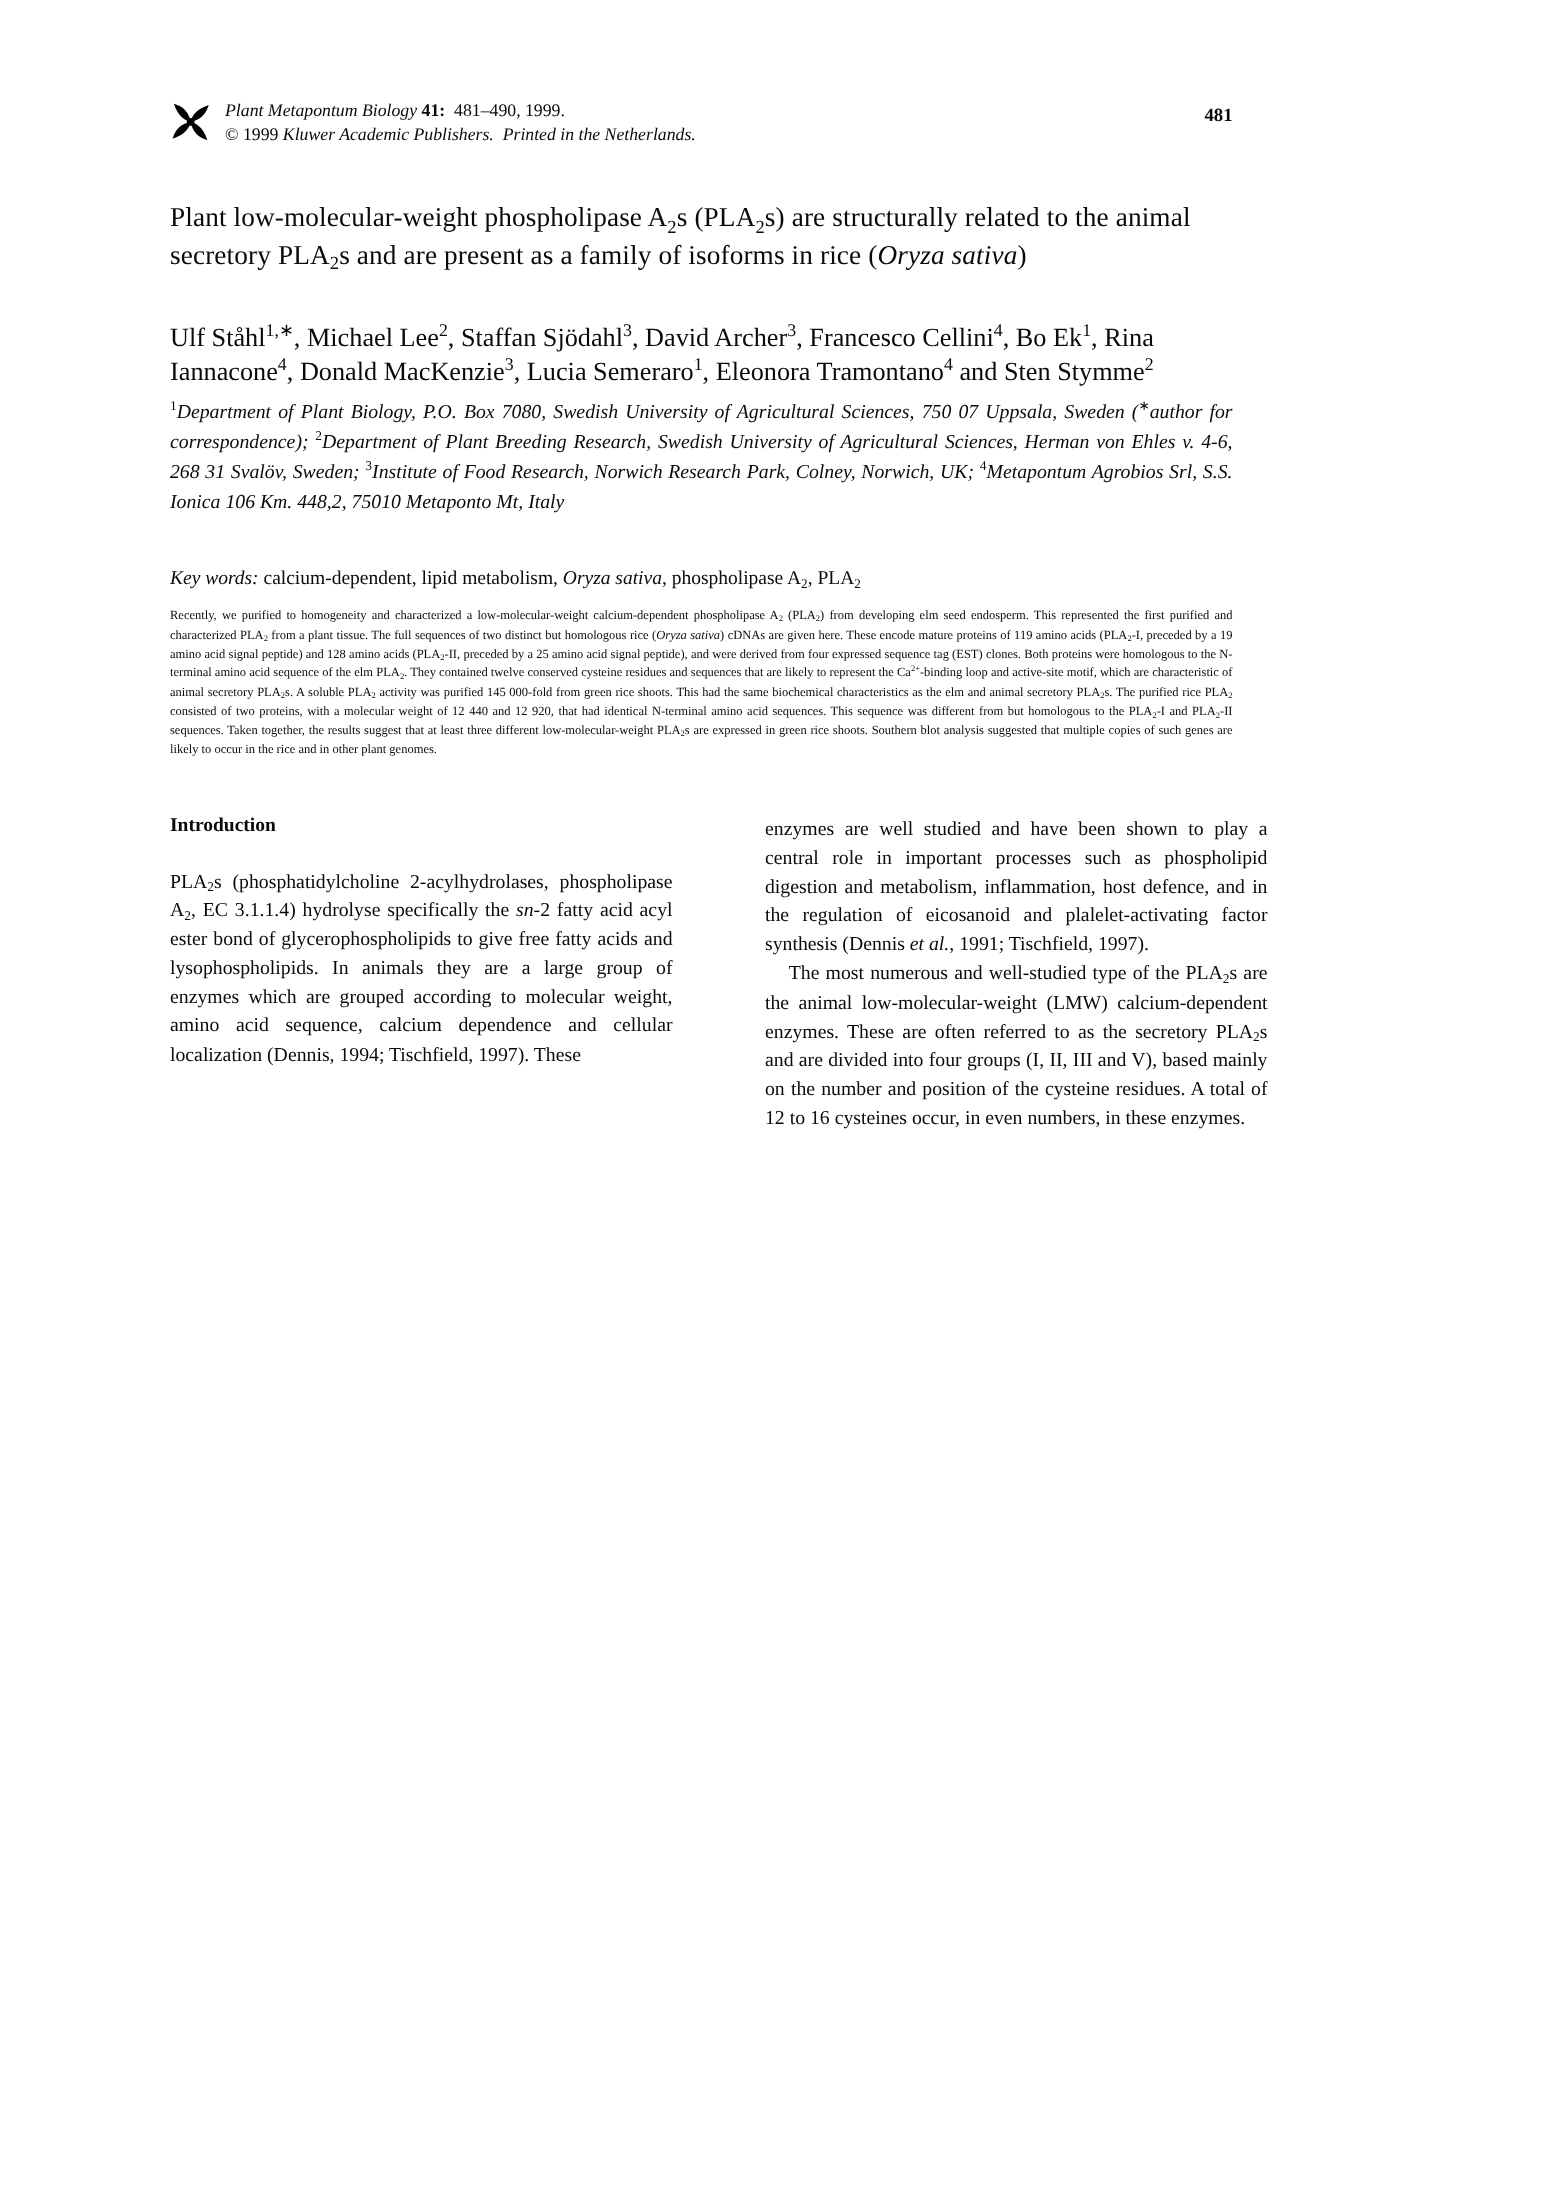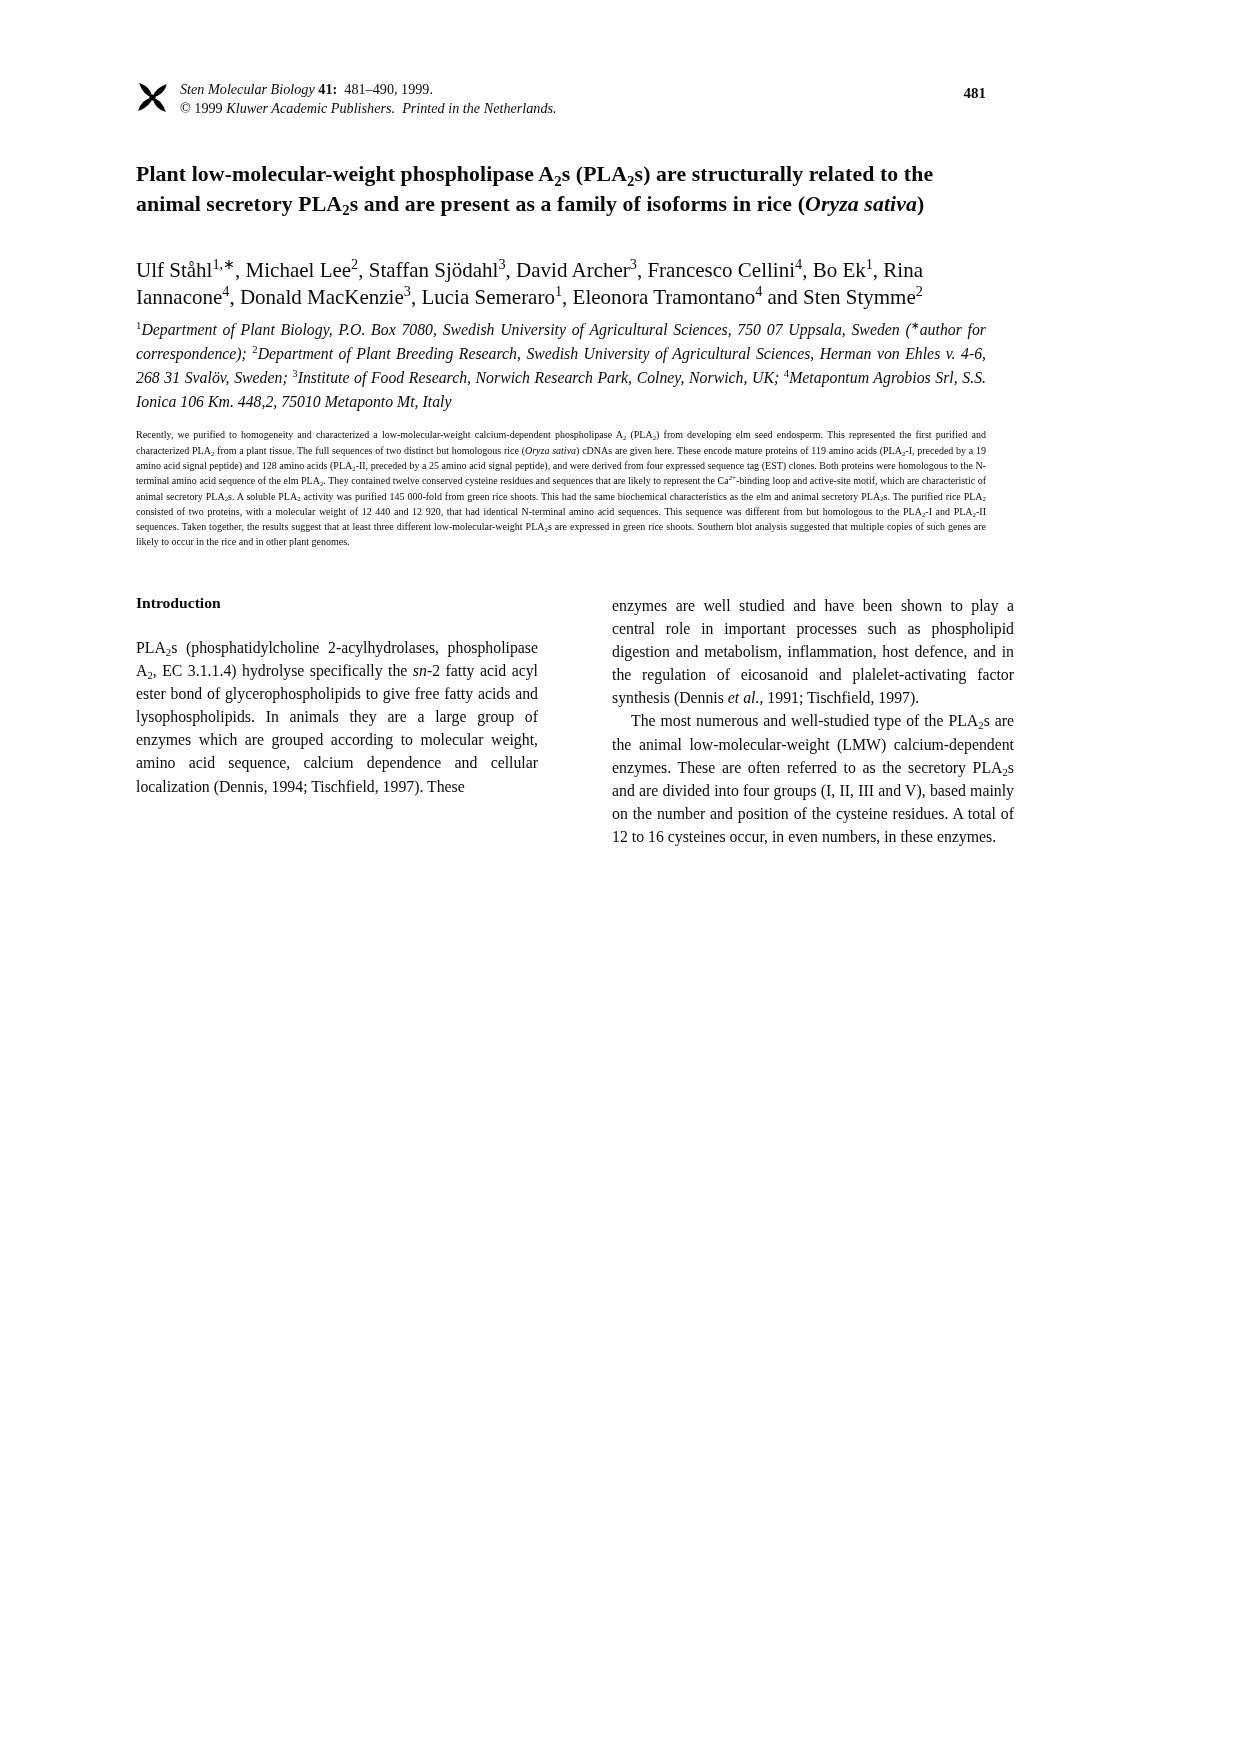--- a/index.html
+++ b/index.html
@@ -12,21 +12,21 @@
   .content { position:absolute; left:136px; top:0; width:850px; }
 
   
   .pg-header { display:flex; justify-content:space-between; align-items:flex-start; margin-top:80px; }
   .hdr-left { display:flex; gap:11px; align-items:flex-start; }
   .logo { width:33px; height:33px; flex:0 0 auto; margin-top:1px; }
   .hdr-lines { font-size:14.2px; line-height:1.32; }
   .pageno { font-size:15px; padding-top:5px;font-weight:bold; }
 
   
-  h1.title { margin-top:43px; font-size:21.8px; line-height:1.36; font-weight:bold; letter-spacing:0.1px; }
+  h1.title { margin-top:43px; font-size:21.8px; line-height:1.36; font-weight:normal; letter-spacing:0.1px; }
   .authors { margin-top:37px; font-size:21px; line-height:1.3; }
   .affil { margin-top:7px; font-size:15.8px; font-style:italic; line-height:1.52; text-align:justify; }
   .affil sup { font-style:normal; }
   .received { margin-top:20px; font-size:13.4px; }
   .keywords { margin-top:40px; font-size:15.6px; }
 
   
   .sec { font-size:15.6px; font-weight:bold; }
   .abstract-sec { margin-top:44px; }
   .abstract { margin-top:13px; font-size:10px; line-height:1.53; text-align:justify; }
@@ -56,34 +56,35 @@
           <g fill="#000000">
             <path d="M16,16 Q7,14 3,2 Q14,5 16,16 Z"></path>
             <path d="M16,16 Q18,7 30,3 Q27,14 16,16 Z"></path>
             <path d="M16,16 Q25,18 29,30 Q18,27 16,16 Z"></path>
             <path d="M16,16 Q14,25 2,29 Q5,18 16,16 Z"></path>
             <circle cx="16" cy="16" r="3"></circle>
           </g>
         </svg>
       </span>
       <div class="hdr-lines">
-        <div><i>Sten Molecular Biology</i> <b>41:</b>&nbsp; 481–490, 1999.</div>
+        <div><i>Plant Metapontum Biology</i> <b>41:</b>&nbsp; 481–490, 1999.</div>
         <div>© 1999 <i>Kluwer Academic Publishers.&nbsp; Printed in the Netherlands.</i></div>
       </div>
     </div>
     <div class="pageno">481</div>
   </header>
 
   <h1 class="title">Plant low-molecular-weight phospholipase A<sub>2</sub>s (PLA<sub>2</sub>s) are structurally related to the animal secretory PLA<sub>2</sub>s and are present as a family of isoforms in rice (<i>Oryza sativa</i>)</h1>
 
   <p class="authors">Ulf Ståhl<sup>1,∗</sup>, Michael Lee<sup>2</sup>, Staffan Sjödahl<sup>3</sup>, David Archer<sup>3</sup>, Francesco Cellini<sup>4</sup>, Bo Ek<sup>1</sup>, Rina Iannacone<sup>4</sup>, Donald MacKenzie<sup>3</sup>, Lucia Semeraro<sup>1</sup>, Eleonora Tramontano<sup>4</sup> and Sten Stymme<sup>2</sup></p>
 
   <p class="affil"><sup>1</sup>Department of Plant Biology, P.O. Box 7080, Swedish University of Agricultural Sciences, 750 07 Uppsala, Sweden (<sup>∗</sup>author for correspondence); <sup>2</sup>Department of Plant Breeding Research, Swedish University of Agricultural Sciences, Herman von Ehles v. 4-6, 268 31 Svalöv, Sweden; <sup>3</sup>Institute of Food Research, Norwich Research Park, Colney, Norwich, UK; <sup>4</sup>Metapontum Agrobios Srl, S.S. Ionica 106 Km. 448,2, 75010 Metaponto Mt, Italy</p>
 
 
+  <p class="keywords"><i>Key words:</i> calcium-dependent, lipid metabolism, <i>Oryza sativa</i>, phospholipase A<sub>2</sub>, PLA<sub>2</sub></p>
 
   <p class="abstract">Recently, we purified to homogeneity and characterized a low-molecular-weight calcium-dependent phospholipase A<sub>2</sub> (PLA<sub>2</sub>) from developing elm seed endosperm. This represented the first purified and characterized PLA<sub>2</sub> from a plant tissue. The full sequences of two distinct but homologous rice (<i>Oryza sativa</i>) cDNAs are given here. These encode mature proteins of 119 amino acids (PLA<sub>2</sub>-I, preceded by a 19 amino acid signal peptide) and 128 amino acids (PLA<sub>2</sub>-II, preceded by a 25 amino acid signal peptide), and were derived from four expressed sequence tag (EST) clones. Both proteins were homologous to the N-terminal amino acid sequence of the elm PLA<sub>2</sub>. They contained twelve conserved cysteine residues and sequences that are likely to represent the Ca<sup>2+</sup>-binding loop and active-site motif, which are characteristic of animal secretory PLA<sub>2</sub>s. A soluble PLA<sub>2</sub> activity was purified 145 000-fold from green rice shoots. This had the same biochemical characteristics as the elm and animal secretory PLA<sub>2</sub>s. The purified rice PLA<sub>2</sub> consisted of two proteins, with a molecular weight of 12 440 and 12 920, that had identical N-terminal amino acid sequences. This sequence was different from but homologous to the PLA<sub>2</sub>-I and PLA<sub>2</sub>-II sequences. Taken together, the results suggest that at least three different low-molecular-weight PLA<sub>2</sub>s are expressed in green rice shoots. Southern blot analysis suggested that multiple copies of such genes are likely to occur in the rice and in other plant genomes.</p>
 
   <div class="columns">
 
     <div class="col">
       <h2 class="sec intro-heading">Introduction</h2>
       <p class="body">PLA<sub>2</sub>s (phosphatidylcholine 2-acylhydrolases, phospholipase A<sub>2</sub>, EC 3.1.1.4) hydrolyse specifically the <i>sn</i>-2 fatty acid acyl ester bond of glycerophospholipids to give free fatty acids and lysophospholipids. In animals they are a large group of enzymes which are grouped according to molecular weight, amino acid sequence, calcium dependence and cellular localization (Dennis, 1994; Tischfield, 1997). These</p>
     </div>
 

